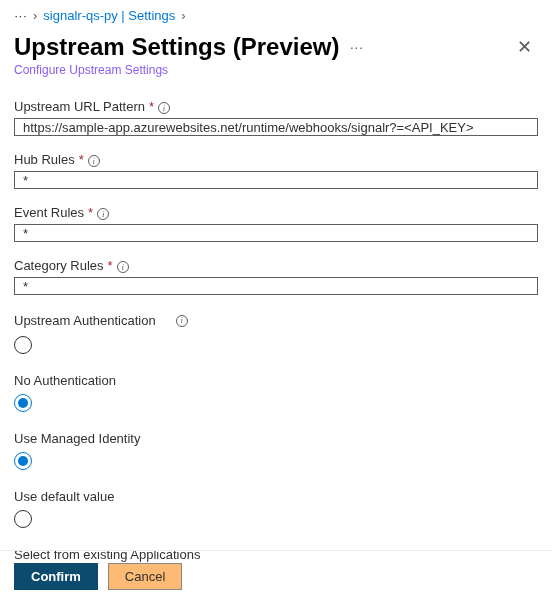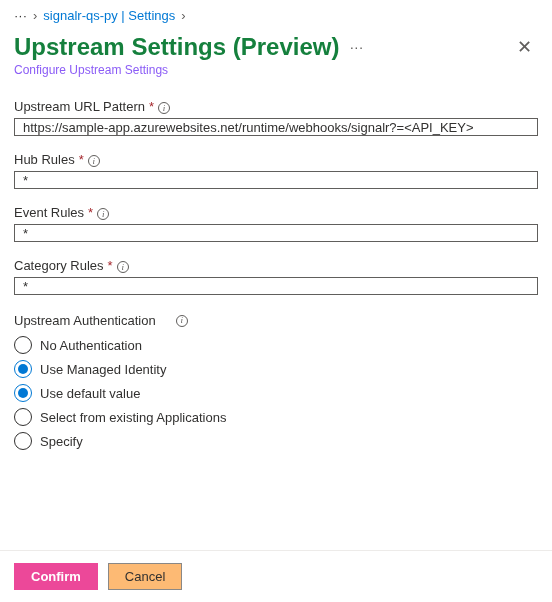--- a/index.html
+++ b/index.html
@@ -32,21 +32,21 @@
   .breadcrumb .more { color:#323130; cursor:pointer;}
   .title-row {
     display: flex;
     align-items: center;
     justify-content: space-between;
   }
   h1.title {
     font-size: 24px;
     font-weight: 600;
     margin: 0;
-    color: #15803d;
+    color: #000000;
   }
   .title-left { display:flex; align-items:center; gap:10px;}
   .context-dots { color:#605e5c; cursor:pointer; font-size:14px; }
   .close-x {
     font-size: 18px;
     color: #605e5c;
     cursor: pointer;
     padding: 4px 6px;
     line-height:1;
   }
@@ -92,24 +92,25 @@
     font-size: 13px;
     color: #323130;
     margin-top: 18px;
     margin-bottom: 8px;
     display:flex;
     align-items:center;
     gap:20px;
   }
   .radio-row {
     display:flex;
-    align-items:center;
-    gap:8px;
+    align-items:flex-start;
+    gap:19px;
     margin-bottom: 6px;
     cursor:pointer;
+    flex-direction:column;
   }
   .radio-outer {
     width:18px; height:18px;
     border-radius:50%;
     border: 1px solid #323130;
     display:flex;
     align-items:center;
     justify-content:center;
     flex-shrink:0;
   }
@@ -128,21 +129,21 @@
     gap:10px;
   }
   .btn {
     font-size:13px;
     padding: 5px 16px;
     cursor:pointer;
     font-family:inherit;
     border:1px solid transparent;
   }
   .btn-primary {
-    background:#ec4899;
+    background:#0c4a6e;
     color:#fff;
     font-weight:600;
   }
   .btn-secondary {
     background:#fdba74;
     color:#323130;
     border:1px solid #8a8886;
   }
 </style>
 </head>

